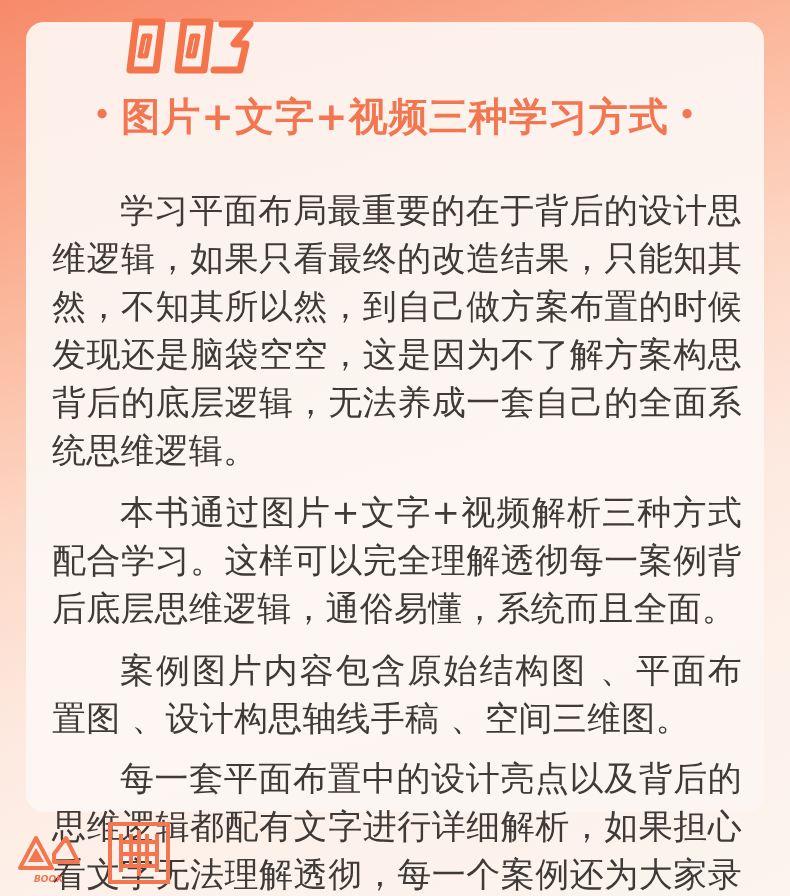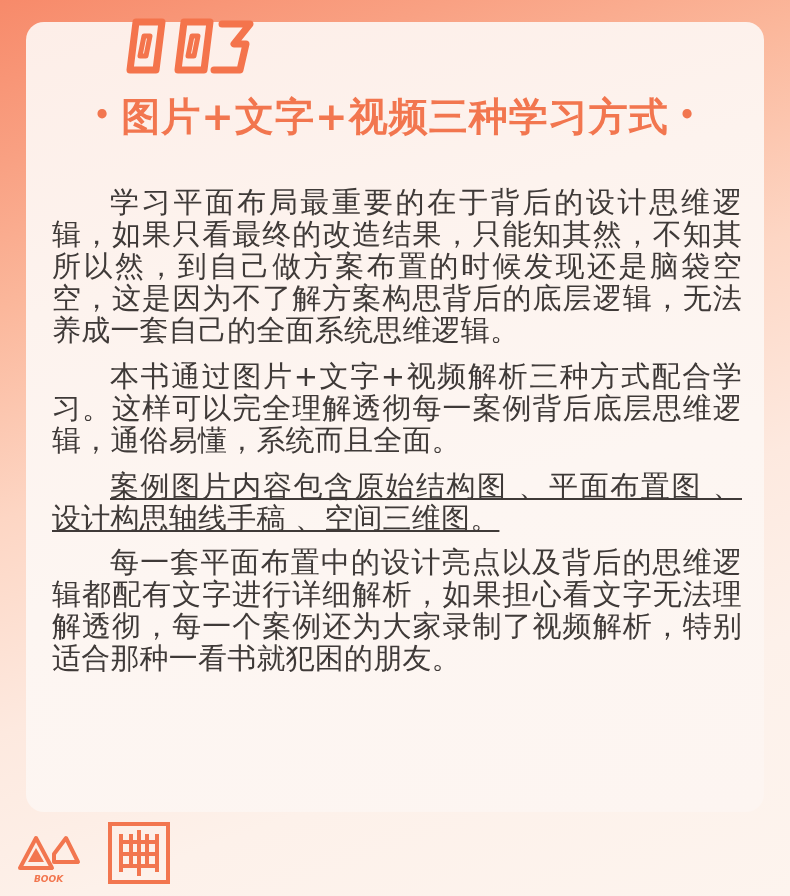--- a/index.html
+++ b/index.html
@@ -74,29 +74,29 @@
   
   .body-copy {
     position: absolute;
     left: 52px;
     top: 186px;
     width: 690px;
     z-index: 3;
   }
   .para {
     font-family: "DejaVu Sans", "Liberation Sans", sans-serif;
-    font-size: 29px;
-    line-height: 32px;
+    font-size: 34px;
+    line-height: 48px;
     color: #3f3a38;
     text-align: justify;
     text-indent: 2em;
     margin: 0 0 14px 0;
     letter-spacing: 0.2px;
   }
-  .para.tight { margin-bottom: 12px; text-decoration: underline; }
+  .para.tight { margin-bottom: 12px; }
   
   .logo-left {
     position: absolute;
     left: 14px;
     bottom: 10px;
     width: 70px;
     height: 62px;
     z-index: 6;
     font-style: italic;
   }

